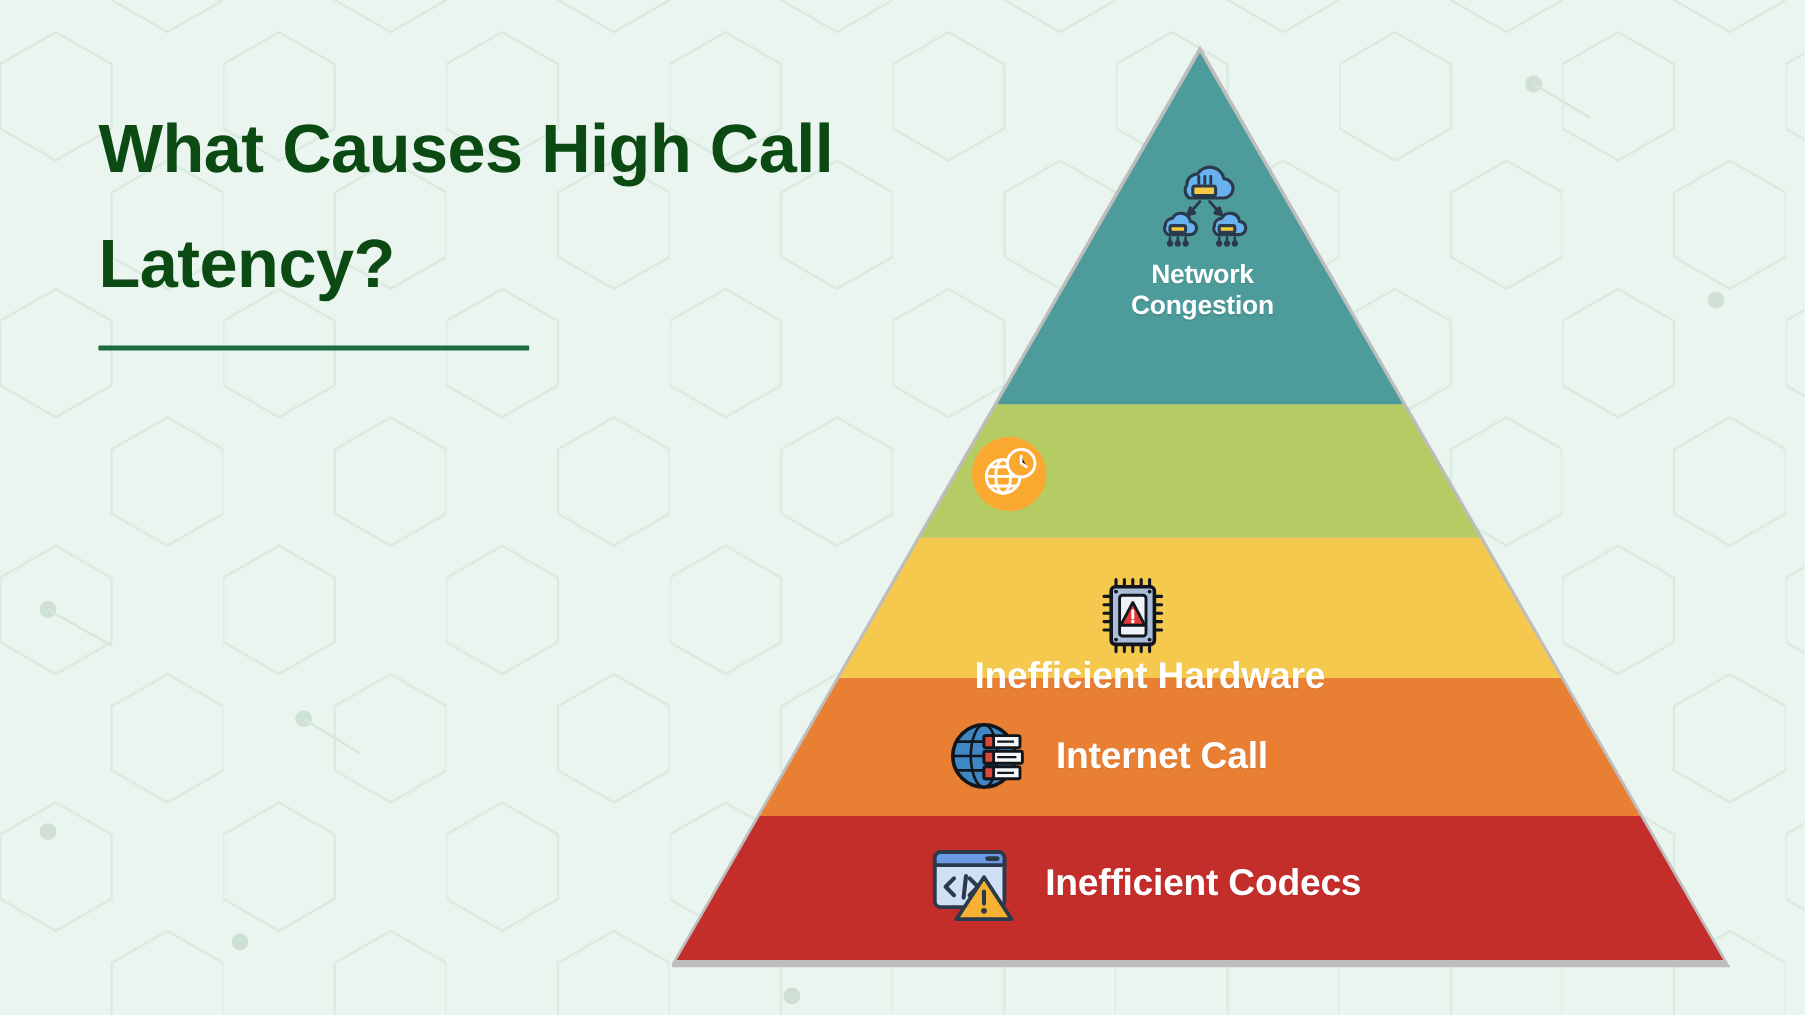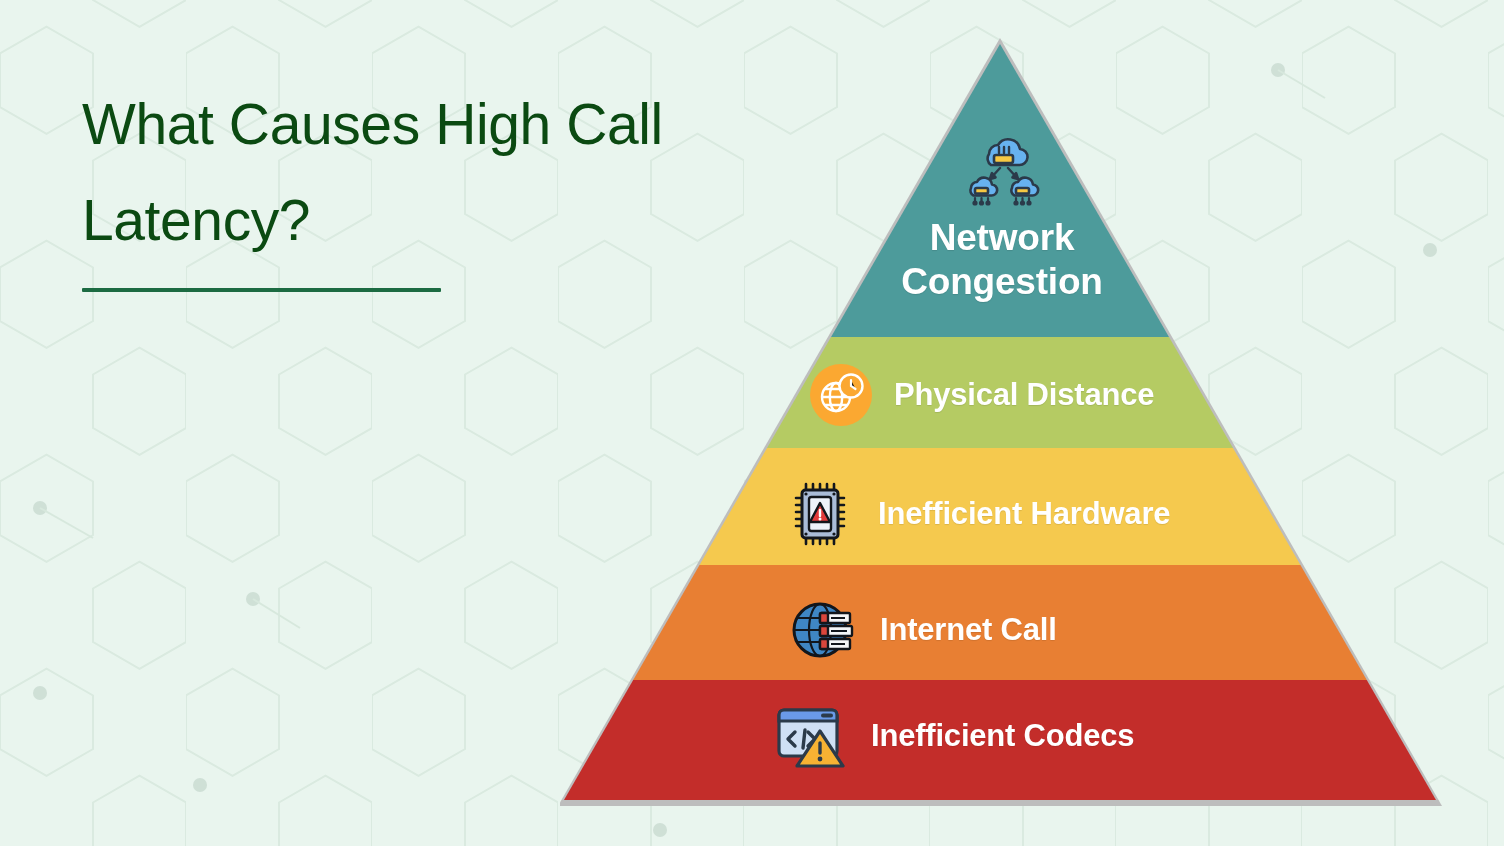--- a/index.html
+++ b/index.html
@@ -37,21 +37,21 @@
   #headline-block {
     position: absolute;
     left: 82px;
     top: 76px;
     width: 790px;
   }
 
   #page-title {
     font-size: 57px;
     line-height: 96px;
-    font-weight: 400;
+    font-weight: 700;
     color: #0b4a12;
     letter-spacing: -0.4px;
     white-space: pre-line;
   }
 
   #title-rule {
     position: absolute;
     left: 82px;
     top: 288px;
     width: 359px;
@@ -99,32 +99,32 @@
   
   #tier-row-0 {
     left: 0px;
     top: 96px;
     width: 884px;
     flex-direction: column;
     justify-content: center;
     align-items: center;
   }
   #tier-row-0 .tier-label {
-    font-size: 37px;
+    font-size: 22px;
     text-align: center;
     margin-top: 10px;
     line-height: 1.2;
     white-space: pre-line;
   }
 
   
   #tier-row-1 { left: 250px; top: 326px; height: 66px; }
   #tier-row-1 .tier-label { font-size: 31px; margin-left: 22px; }
 
-  #tier-row-2 { left: 230px; top: 443px; height: 70px; }
+  #tier-row-2 { left: 230px; top: 443px; height: 70px; flex-direction: column; }
   #tier-row-2 .tier-label { font-size: 31px; margin-left: 22px; }
 
   #tier-row-3 { left: 230px; top: 559px; height: 70px; }
   #tier-row-3 .tier-label { font-size: 31px; margin-left: 22px; }
 
   #tier-row-4 { left: 215px; top: 663px; height: 74px; }
   #tier-row-4 .tier-label { font-size: 31px; margin-left: 24px; }
 </style>
 </head>
 <body>
@@ -224,21 +224,20 @@
         <g fill="none" stroke="#ffffff" stroke-width="2.4">
           <circle cx="26" cy="33" r="14"></circle>
           <ellipse cx="26" cy="33" rx="6.2" ry="14"></ellipse>
           <path d="M12 33 H40 M14.5 25 H37.5 M14.5 41 H37.5"></path>
         </g>
         <circle cx="41" cy="22" r="11.5" fill="#fba831" stroke="#ffffff" stroke-width="2.4"></circle>
         <g stroke="#ffffff" stroke-width="2.2" stroke-linecap="round">
           <path d="M41 16 V22 L45.5 25"></path>
         </g>
       </svg>
-      <div class="tier-label">Physical Distance</div>
     </div>
 
     <div class="tier-row" id="tier-row-2">
       <svg class="tier-icon" width="66" height="68" viewBox="0 0 66 68">
         <g stroke="#12161c" stroke-width="2.6" stroke-linecap="round">
           <path d="M16 4 v7 M23 4 v7 M30 4 v7 M37 4 v7 M44 4 v7
                    M16 57 v7 M23 57 v7 M30 57 v7 M37 57 v7 M44 57 v7
                    M6 18 h7 M6 25 h7 M6 32 h7 M6 39 h7 M6 46 h7
                    M47 18 h7 M47 25 h7 M47 32 h7 M47 39 h7 M47 46 h7"></path>
         </g>

